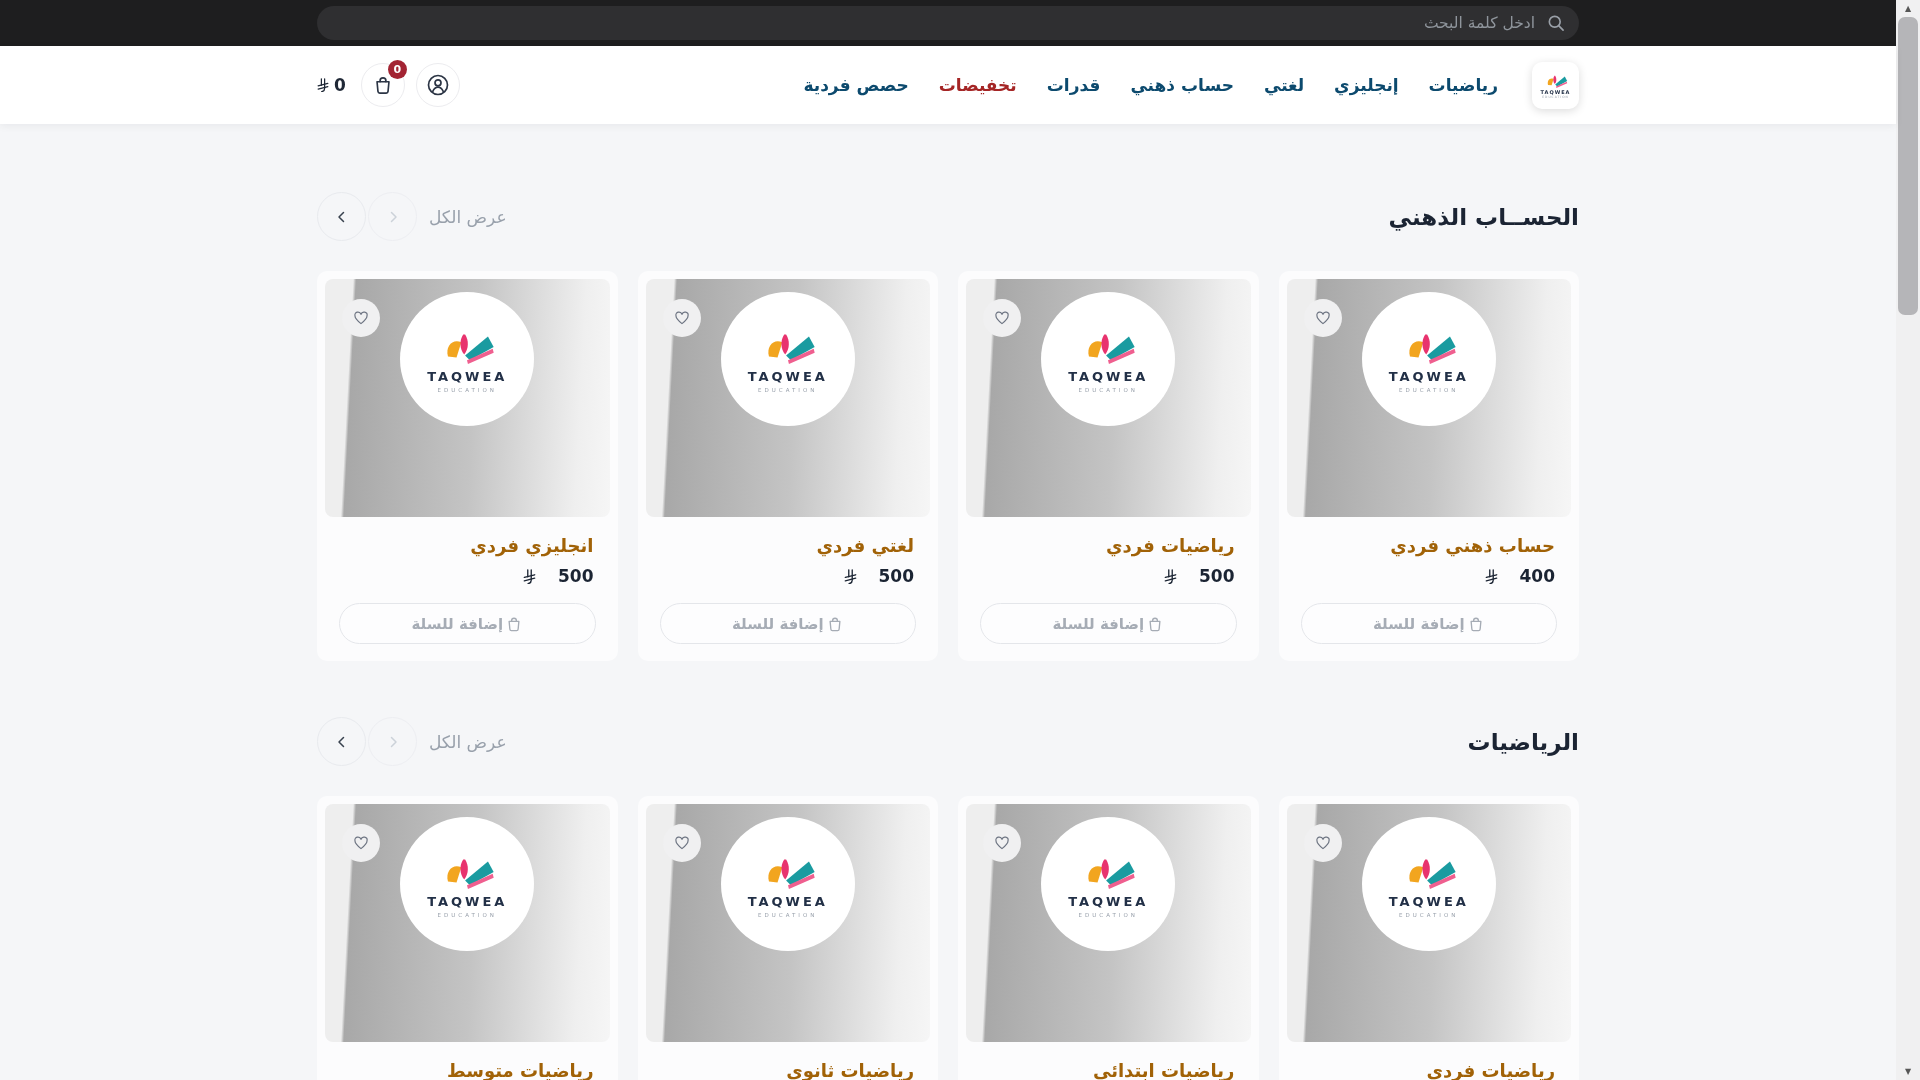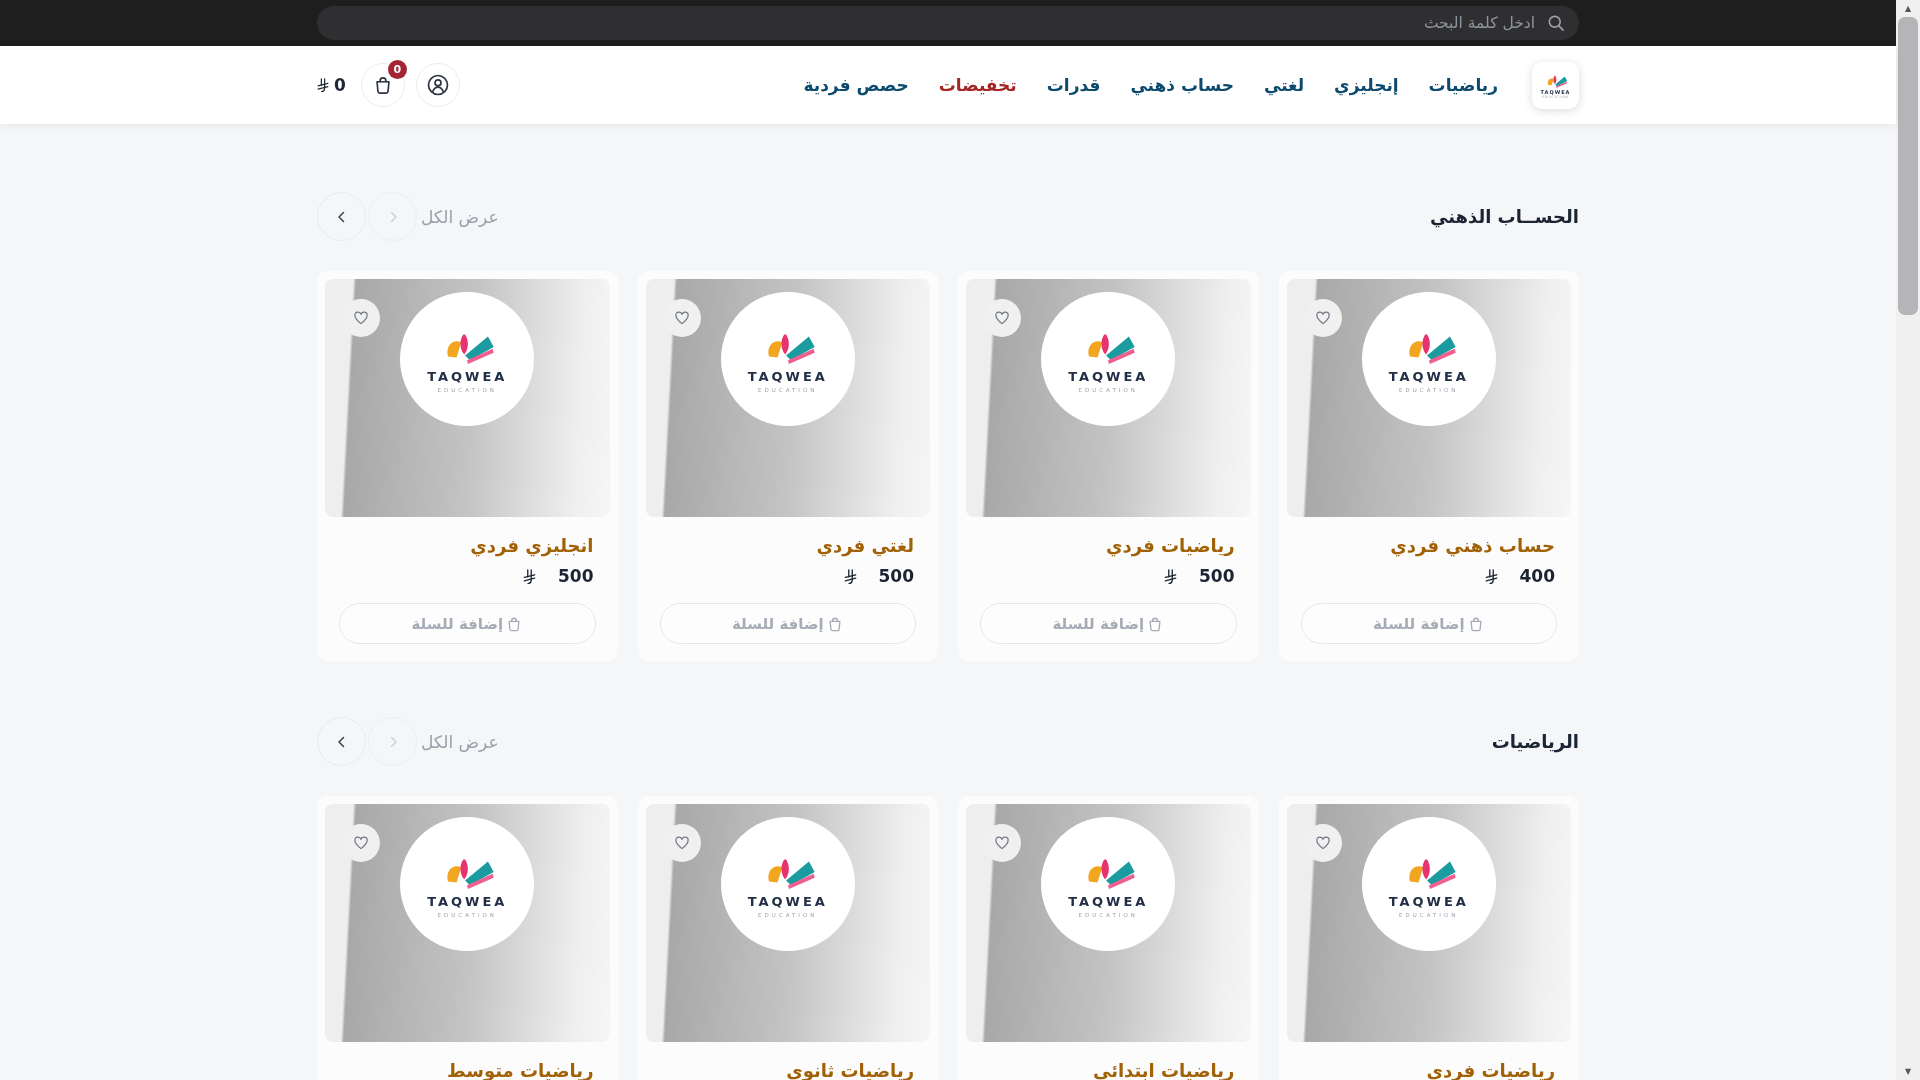--- a/index.html
+++ b/index.html
@@ -37,22 +37,22 @@
                  position:relative; cursor:pointer; }
   .badge { position:absolute; top:-4px; right:-3px; min-width:19px; height:19px; padding:0 4px;
            border-radius:999px; background:#a32433; color:#fff; font-size:11px; font-weight:700;
            display:flex; align-items:center; justify-content:center; }
   .total { display:flex; align-items:center; gap:5px; font-size:17px; font-weight:700; color:#1f2836; margin-right:4px; }
 
   
   .section { margin-top:68px; }
   .section + .section { margin-top:56px; }
   .section-head { display:flex; align-items:center; justify-content:space-between; margin-bottom:30px; }
-  .section-title { font-size:18px; font-weight:700; color:#1b2433; }
-  .controls { display:flex; align-items:center; gap:4px; }
+  .section-title { font-size:23px; font-weight:700; color:#1b2433; }
+  .controls { display:flex; align-items:center; gap:12px; }
   .view-all { color:#98a0ab; font-size:17px; text-decoration:none; cursor:pointer; }
   .arrows { display:flex; gap:2px; }
   .arrow-circle { width:49px; height:49px; border-radius:50%; border:1px solid #e8eaee; background:transparent;
                   display:flex; align-items:center; justify-content:center; color:#39424f; cursor:pointer; }
   .arrow-circle.disabled { color:#ccd2d9; border-color:#edeef2; }
 
   .grid { display:grid; grid-template-columns:repeat(4, 1fr); gap:20px; }
 
   
   .card { background:#fcfcfd; border-radius:10px; height:390px; overflow:hidden; }

